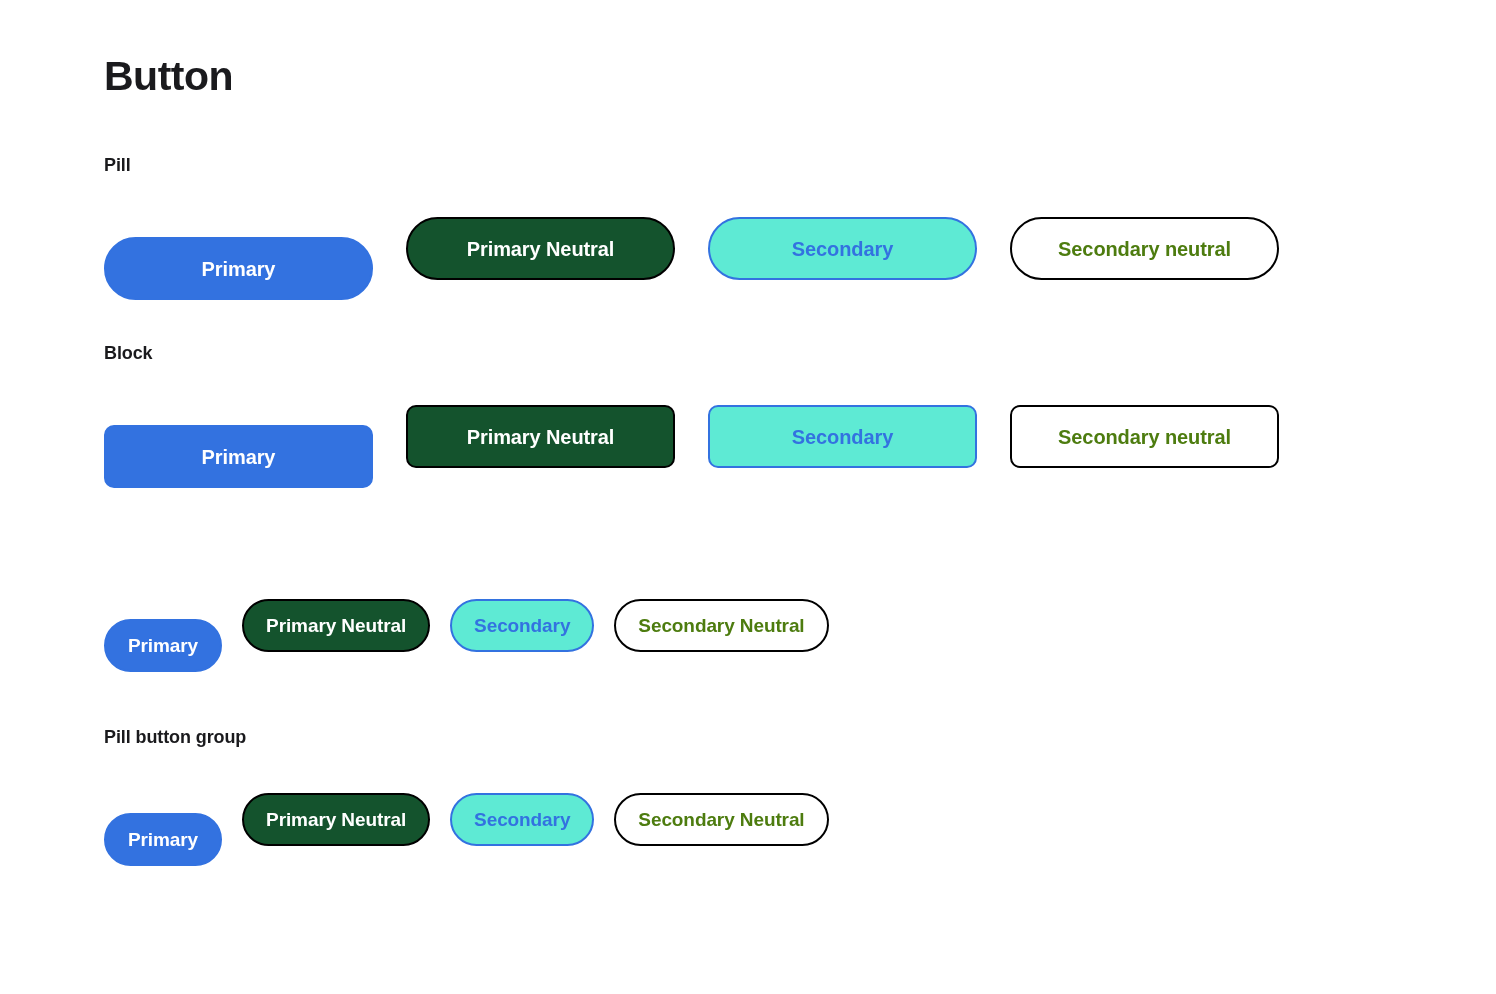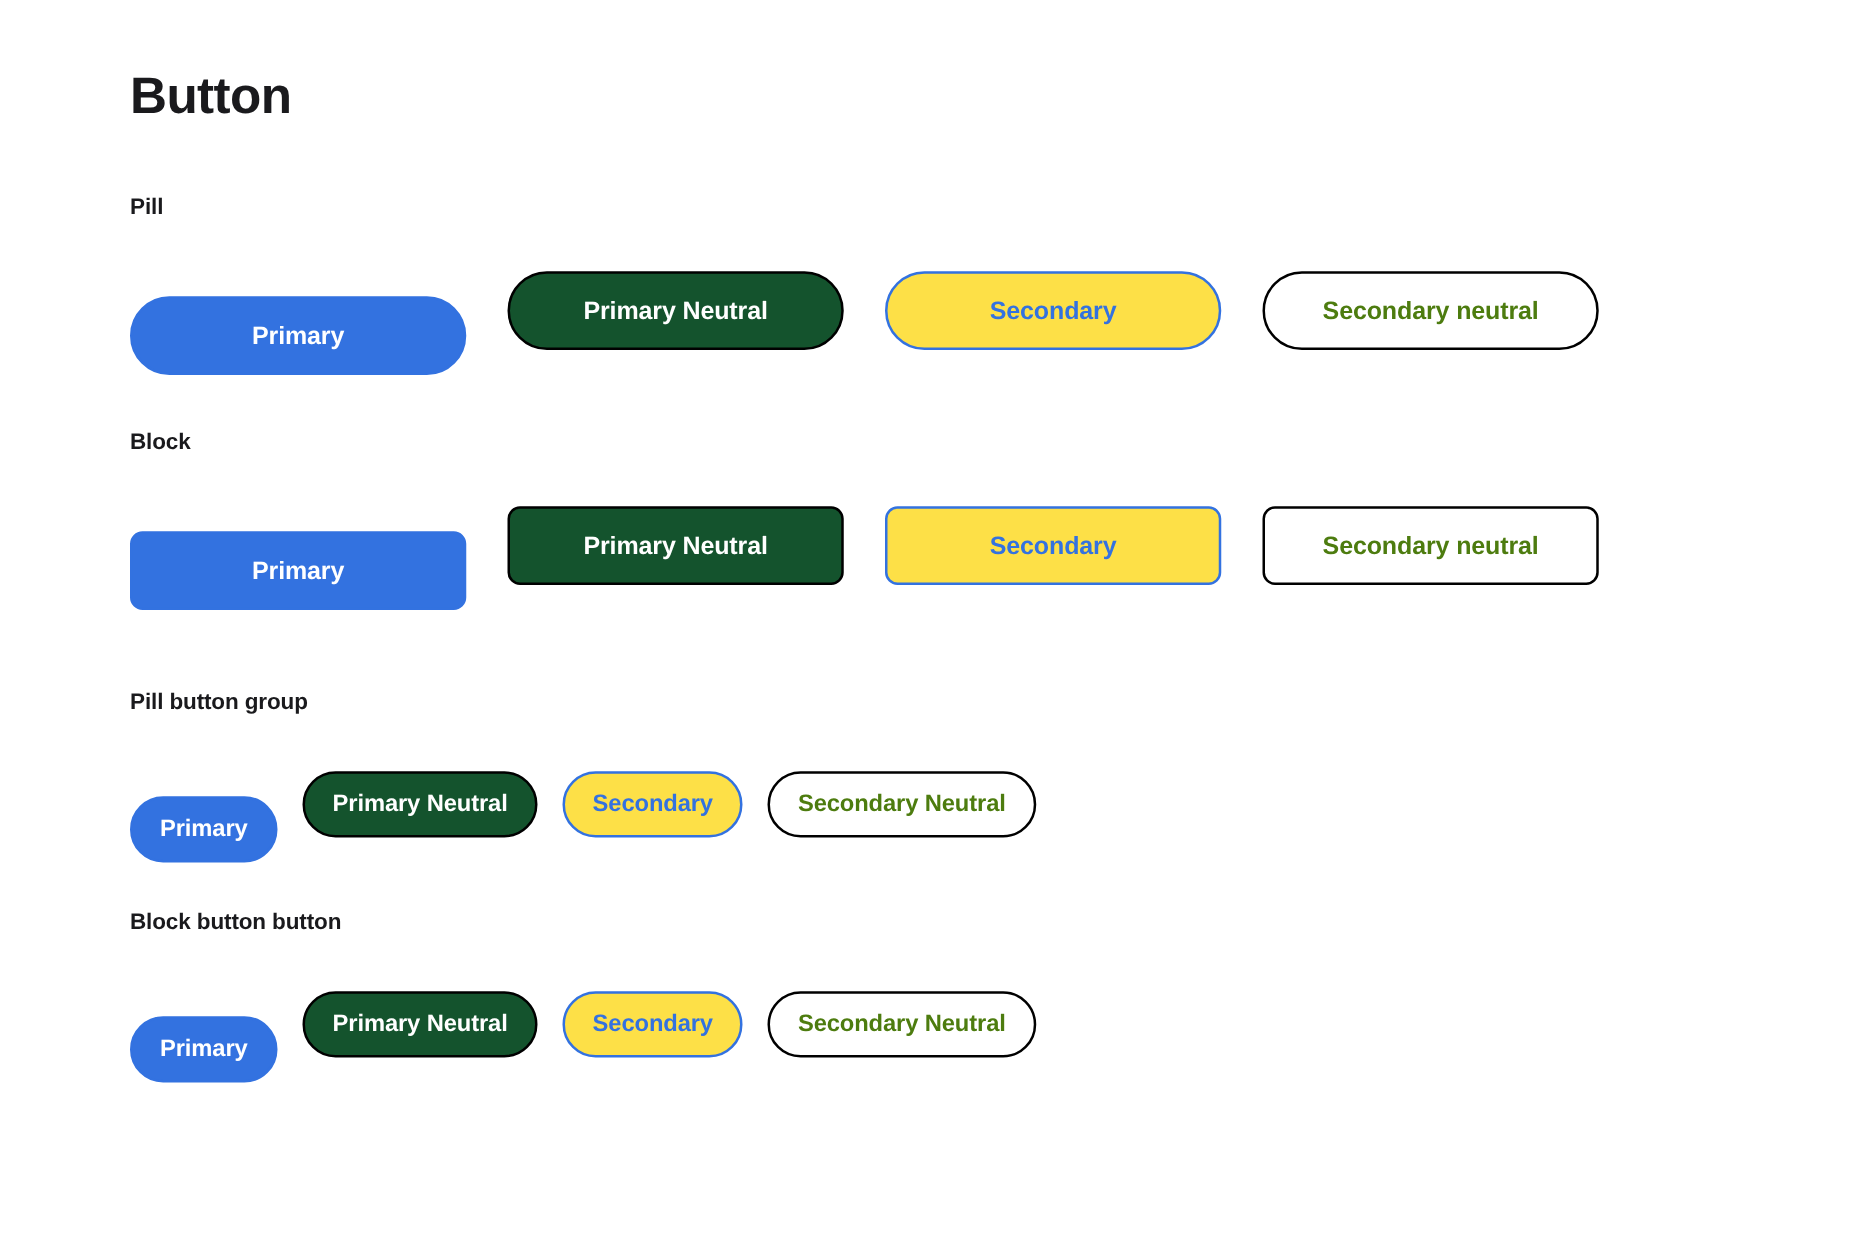--- a/index.html
+++ b/index.html
@@ -103,21 +103,21 @@
     border-color: #3372e0;
     color: #ffffff;
     margin-top: 40px;
   }
   .v-primary-neutral {
     background: #14532d;
     border-color: #000000;
     color: #ffffff;
   }
   .v-secondary {
-    background: #fde047;
+    background: #5eead4;
     border-color: #3372e0;
     color: #3372e0;
   }
   .v-secondary-neutral {
     background: #ffffff;
     border-color: #000000;
     color: #4d7c0f;
   }
 </style>
 </head>
@@ -141,31 +141,30 @@
     <p class="section-label">Block</p>
     <div class="row row-fixed">
       <button class="btn btn-fixed shape-block v-primary">Primary</button>
       <button class="btn btn-fixed shape-block v-primary-neutral">Primary Neutral</button>
       <button class="btn btn-fixed shape-block v-secondary">Secondary</button>
       <button class="btn btn-fixed shape-block v-secondary-neutral">Secondary neutral</button>
     </div>
   </div>
 
   <div class="section section-pill-group">
-    <p class="section-label">Pill button group</p>
     <div class="row row-group">
       <button class="btn btn-auto shape-pill v-primary">Primary</button>
       <button class="btn btn-auto shape-pill v-primary-neutral">Primary Neutral</button>
       <button class="btn btn-auto shape-pill v-secondary">Secondary</button>
       <button class="btn btn-auto shape-pill v-secondary-neutral">Secondary Neutral</button>
     </div>
   </div>
 
   <div class="section section-block-group">
-    <p class="section-label">Block button button</p>
+    <p class="section-label">Pill button group</p>
     <div class="row row-group">
       <button class="btn btn-auto shape-pill v-primary">Primary</button>
       <button class="btn btn-auto shape-pill v-primary-neutral">Primary Neutral</button>
       <button class="btn btn-auto shape-pill v-secondary">Secondary</button>
       <button class="btn btn-auto shape-pill v-secondary-neutral">Secondary Neutral</button>
     </div>
   </div>
 
 </div>
 

